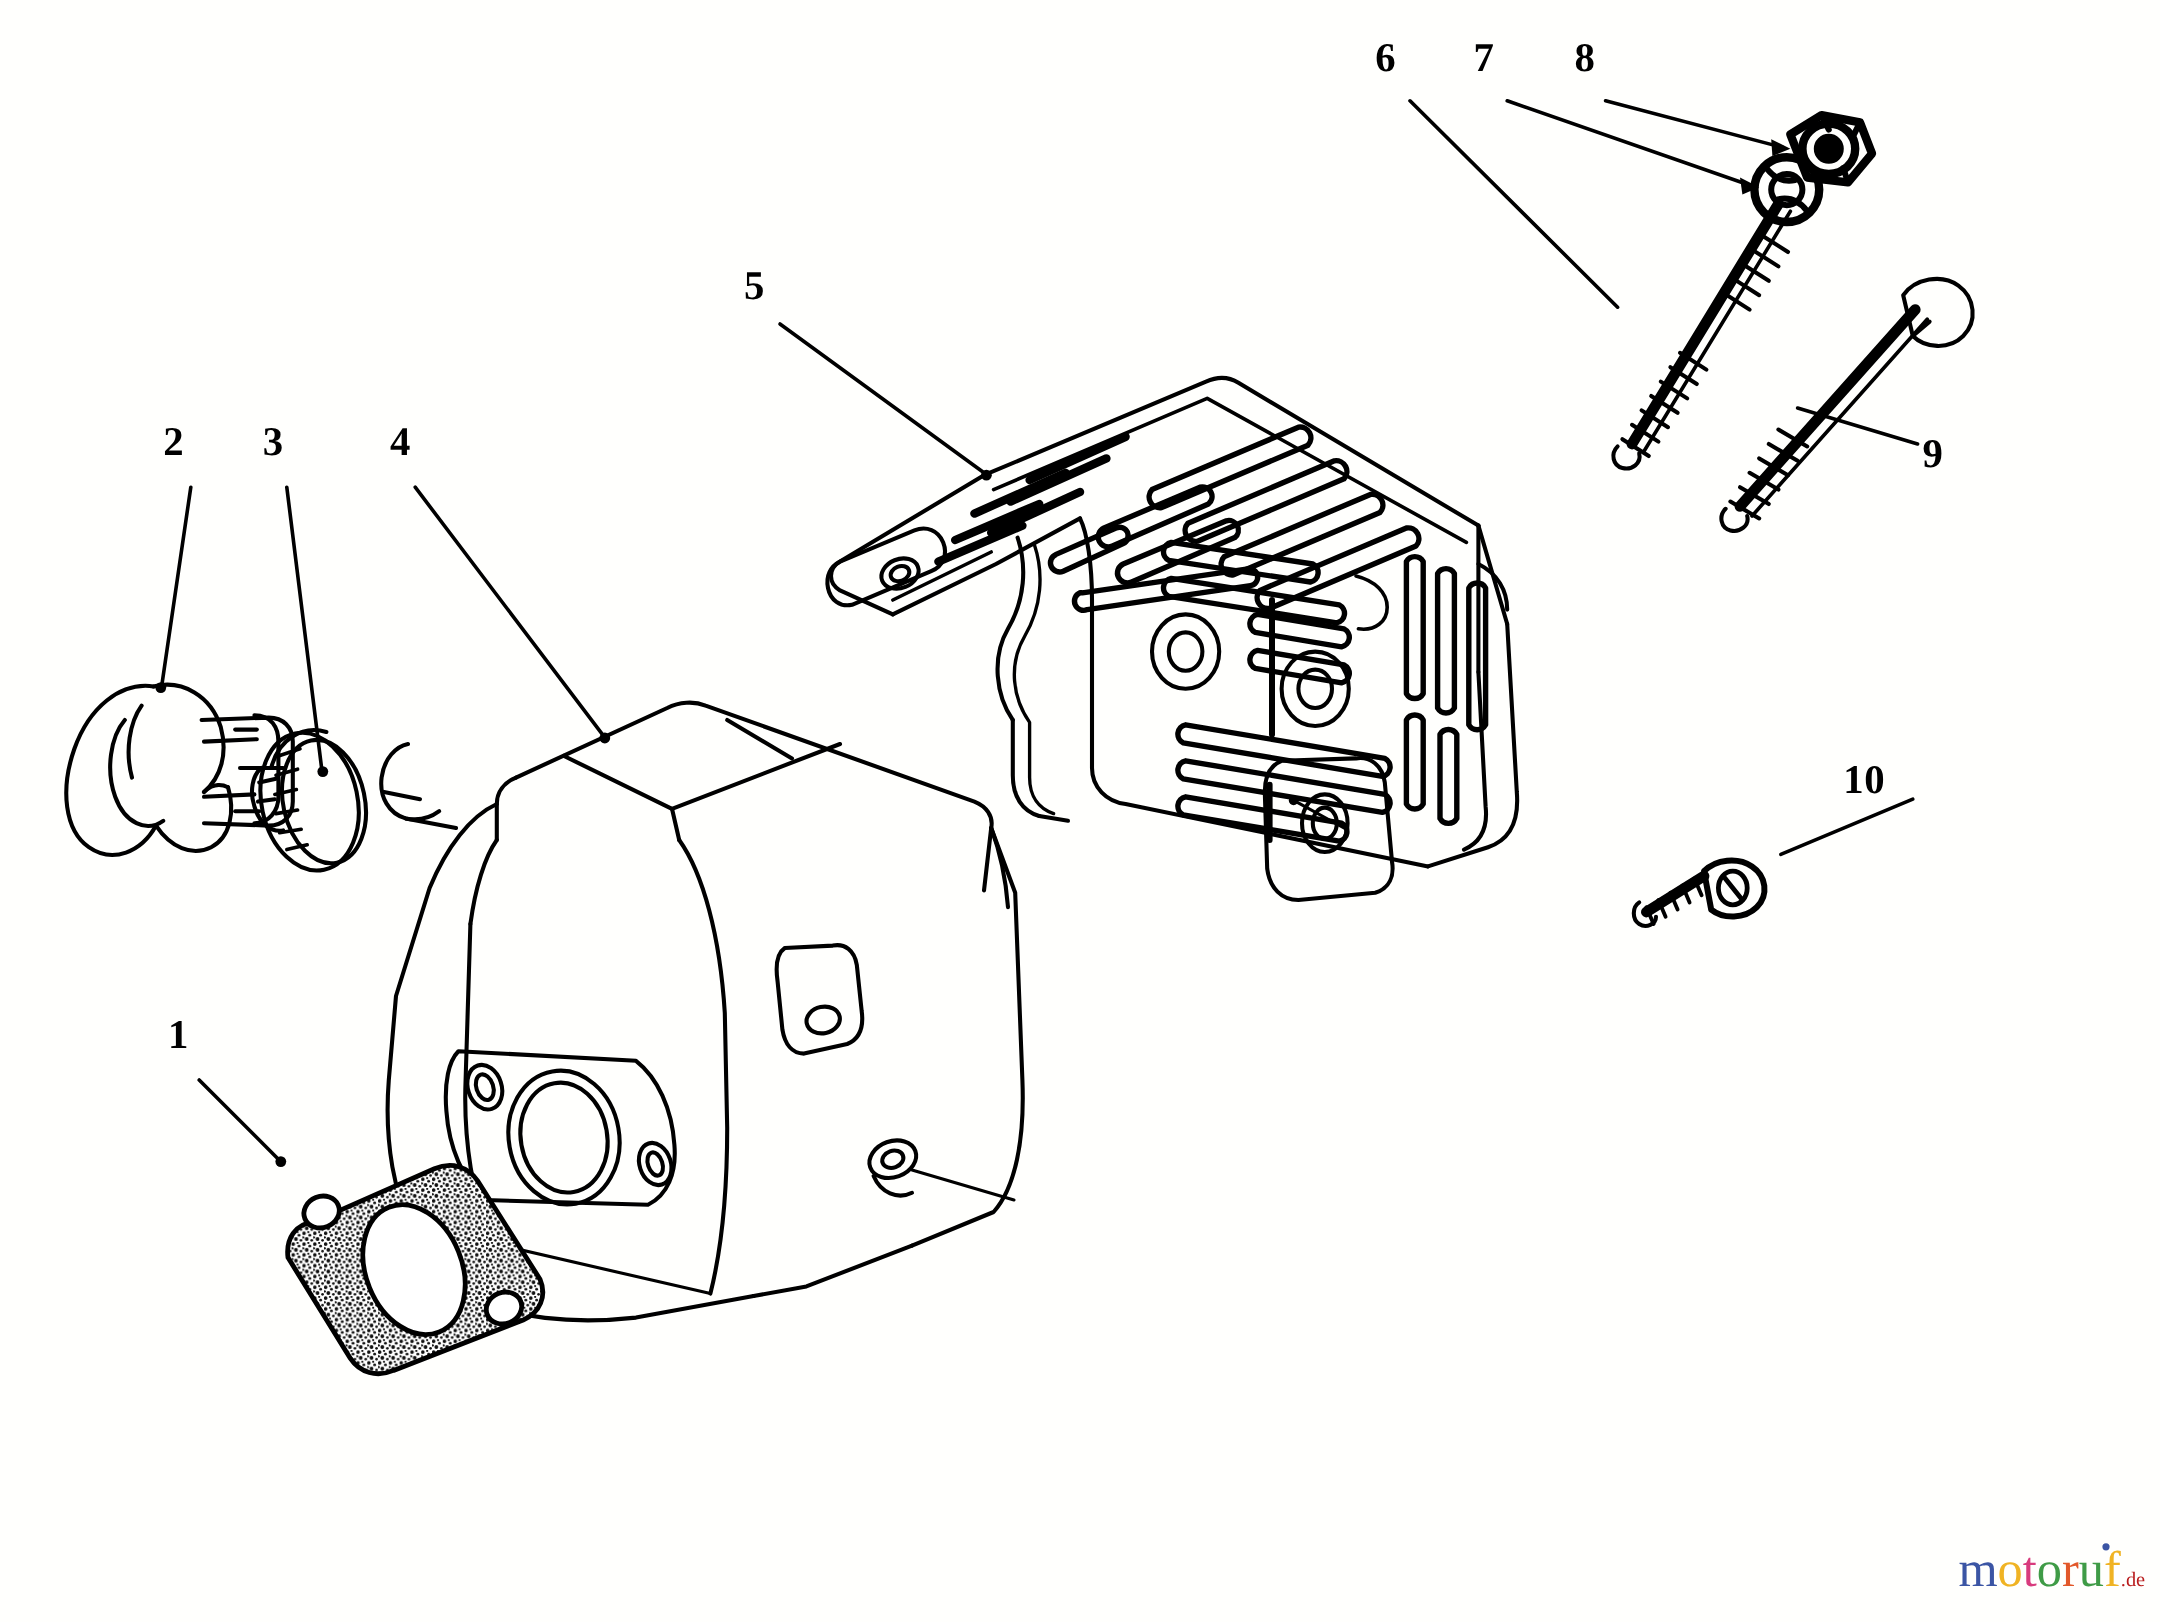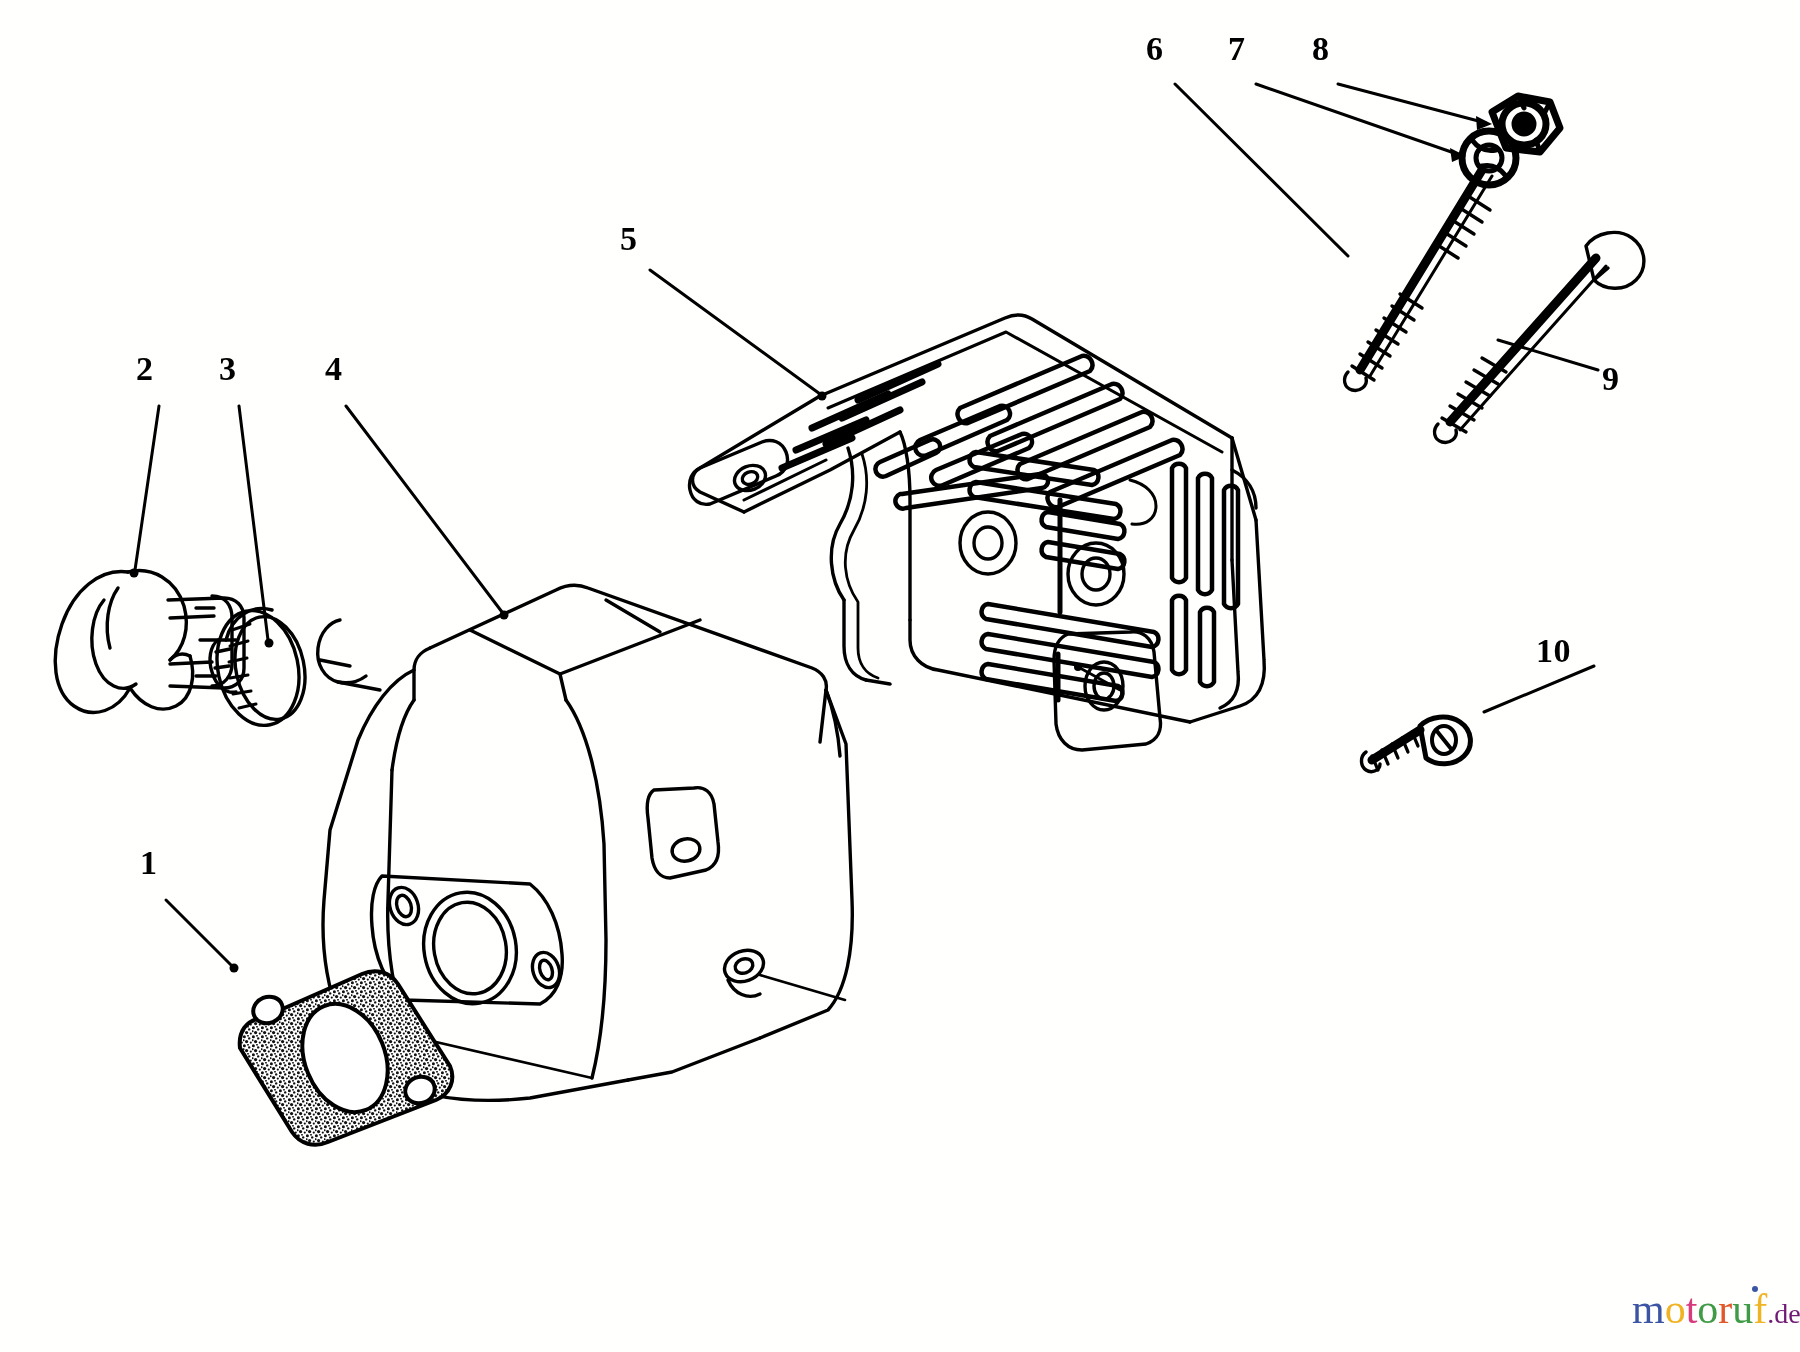--- a/index.html
+++ b/index.html
@@ -44,22 +44,22 @@
     font-family: "Liberation Serif", serif;
     font-size: 42px;
     line-height: 1;
     white-space: nowrap;
     user-select: none;
   }
   #watermark .wm-ch {
     font-weight: normal;
   }
   #watermark .wm-de {
-    font-size: 28px;
-    color: #701a75;
+    font-size: 17px;
+    color: #b91c1c;
     vertical-align: baseline;
   }
   #watermark .wm-dot {
     position: absolute;
     width: 6px;
     height: 6px;
     border-radius: 50%;
     background: #3b55a4;
     left: 120px;
     top: -2px;

